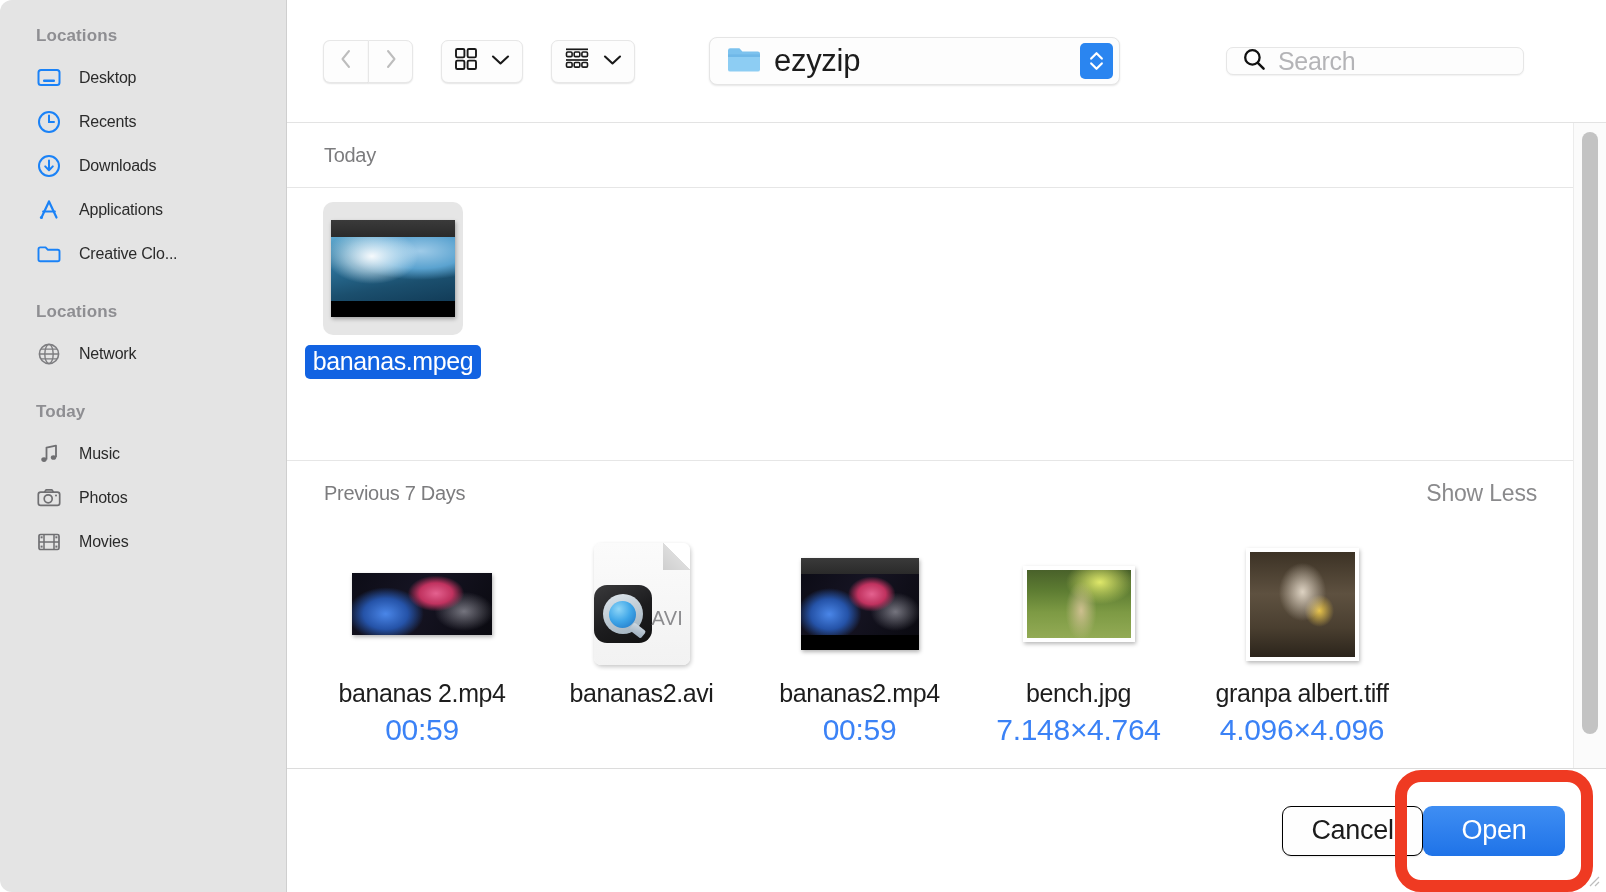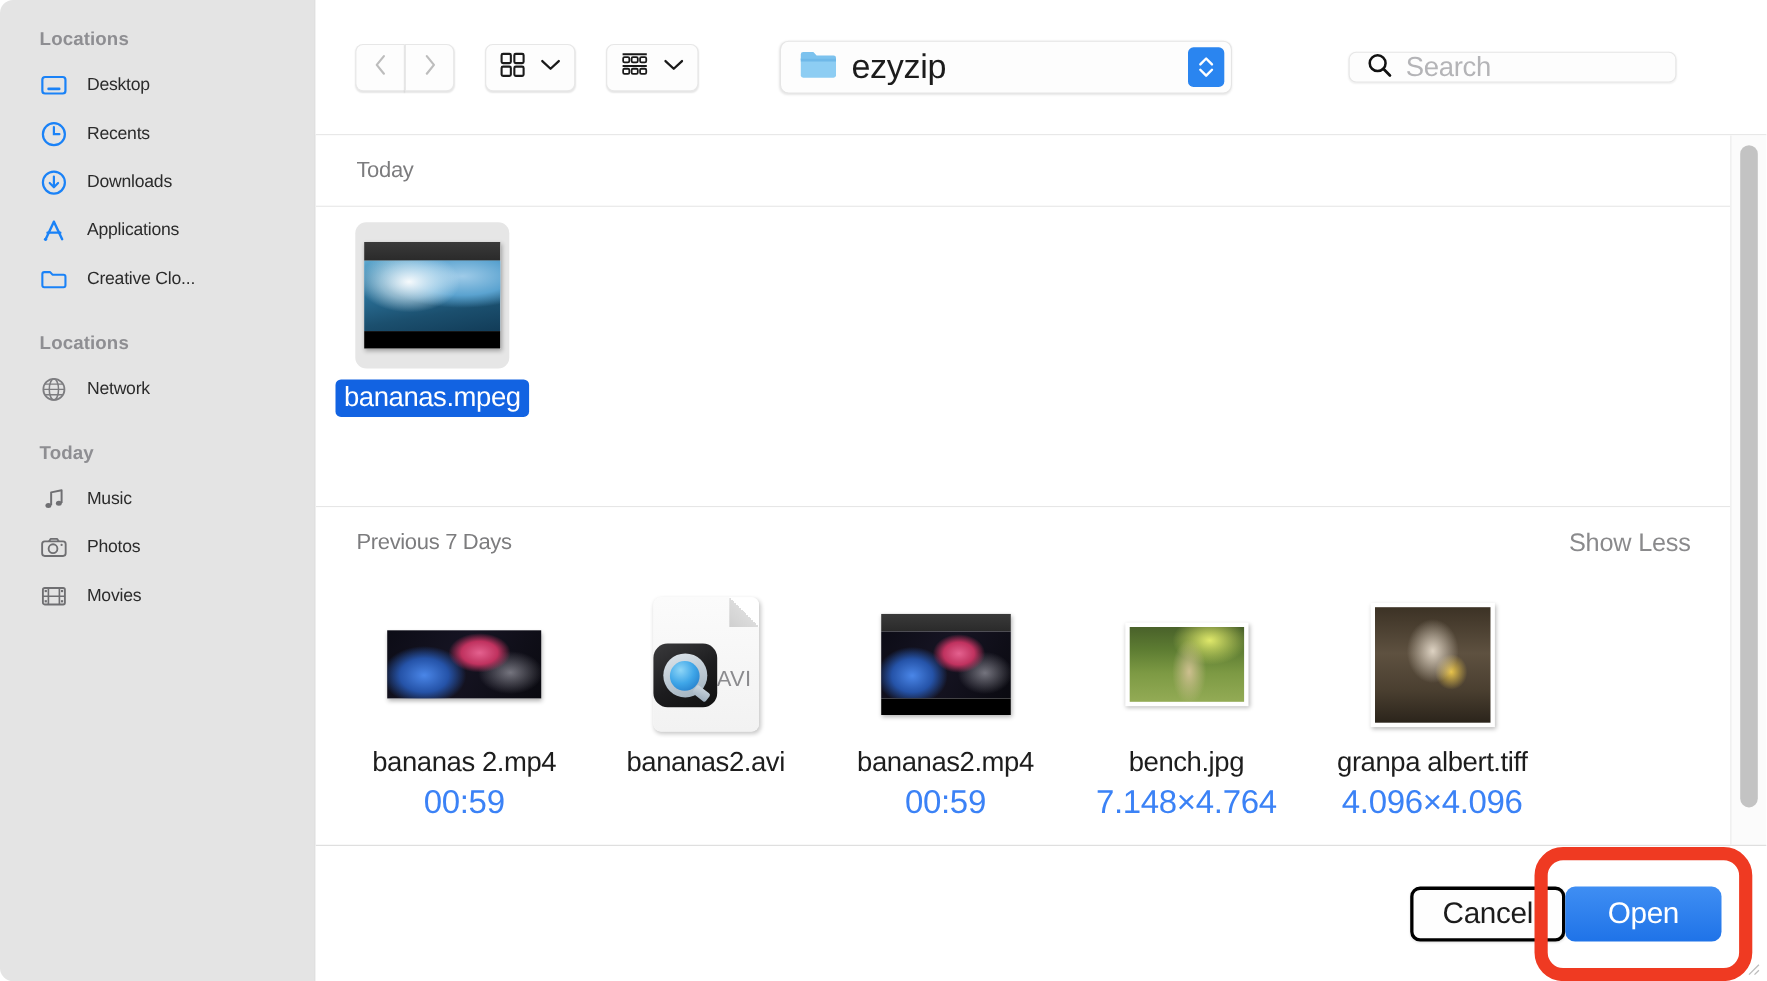--- a/index.html
+++ b/index.html
@@ -353,21 +353,21 @@
     display: flex;
     align-items: center;
     justify-content: center;
     font-size: 27px;
     letter-spacing: -0.3px;
     cursor: default;
   }
   .btn-cancel {
     width: 141px;
     background: #fefefe;
-    border: 3px solid #000000;
+    border: 1px solid #000000;
     box-shadow: 0 1px 2px rgba(0,0,0,0.10);
     color: #1c1c1c;
   }
   .btn-open {
     width: 142px;
     background: linear-gradient(180deg,#3f8ef3 0%,#1f73e8 100%);
     color: #ffffff;
   }
   .open-wrap {
     position: relative;

